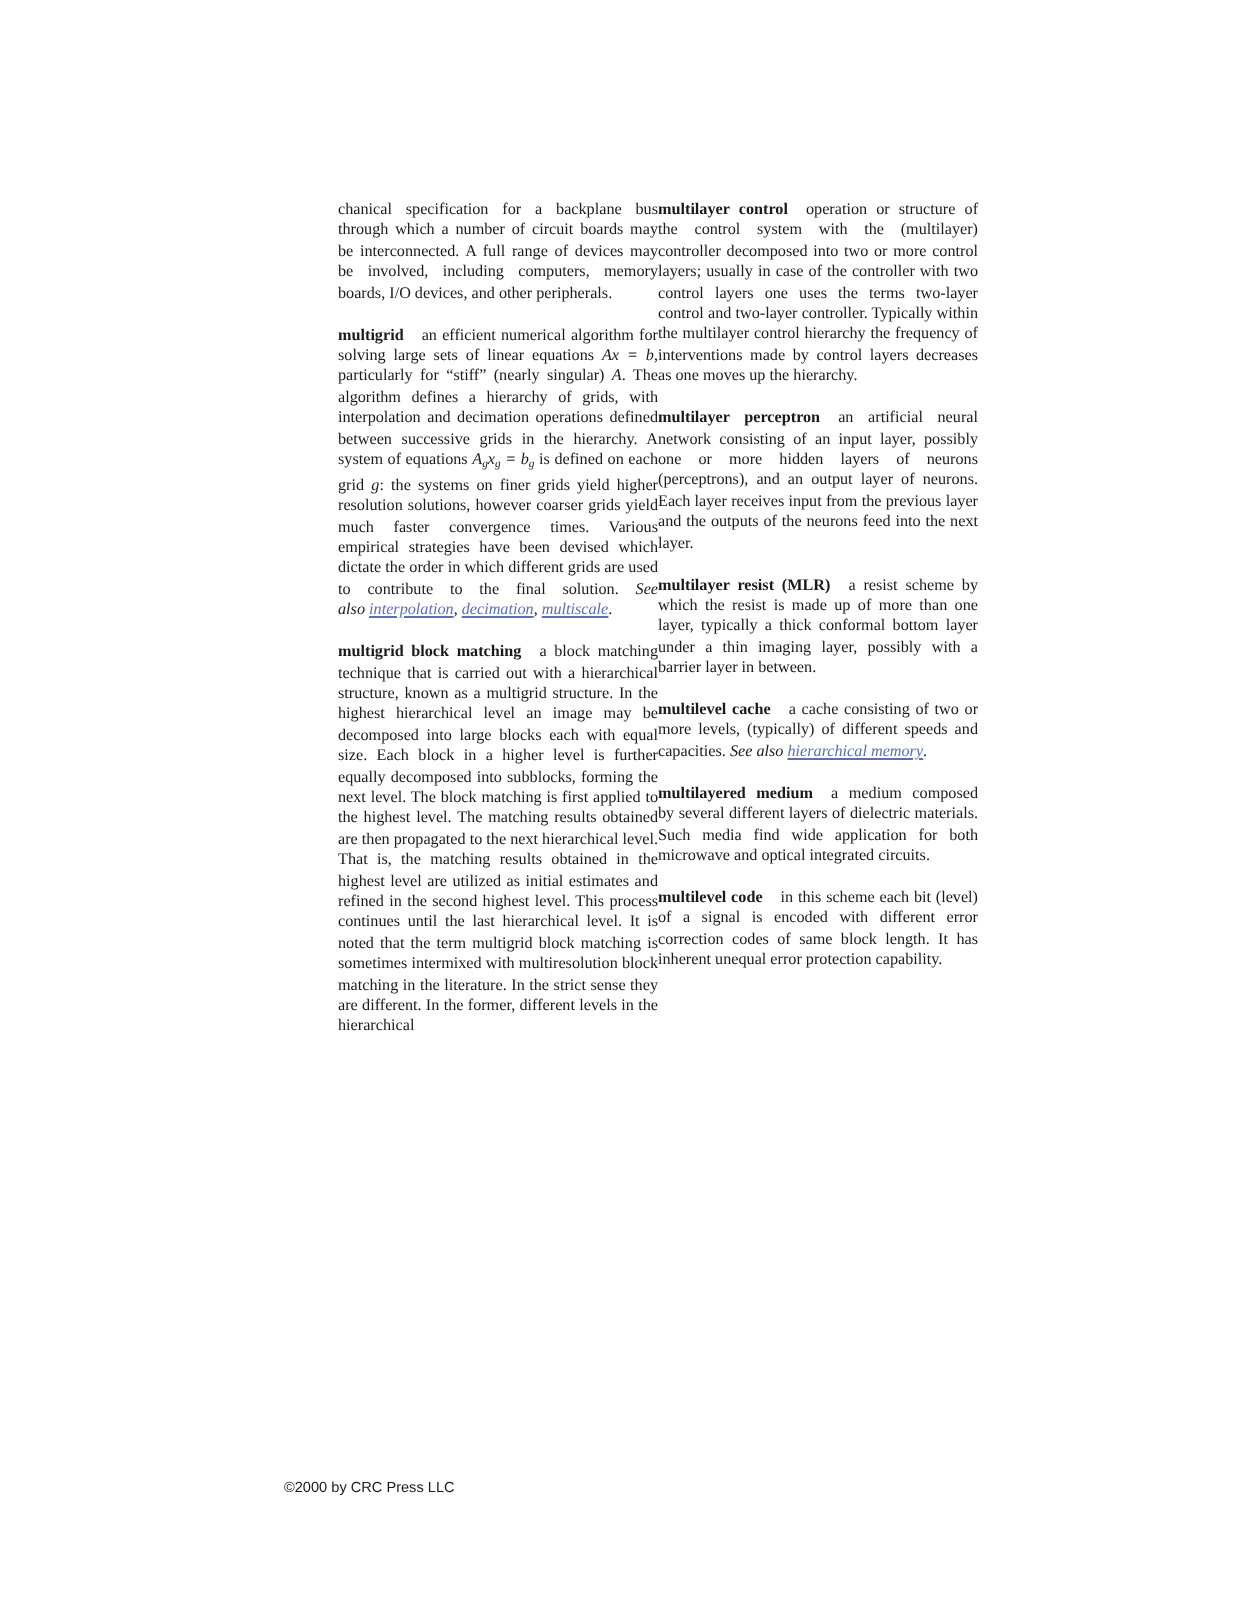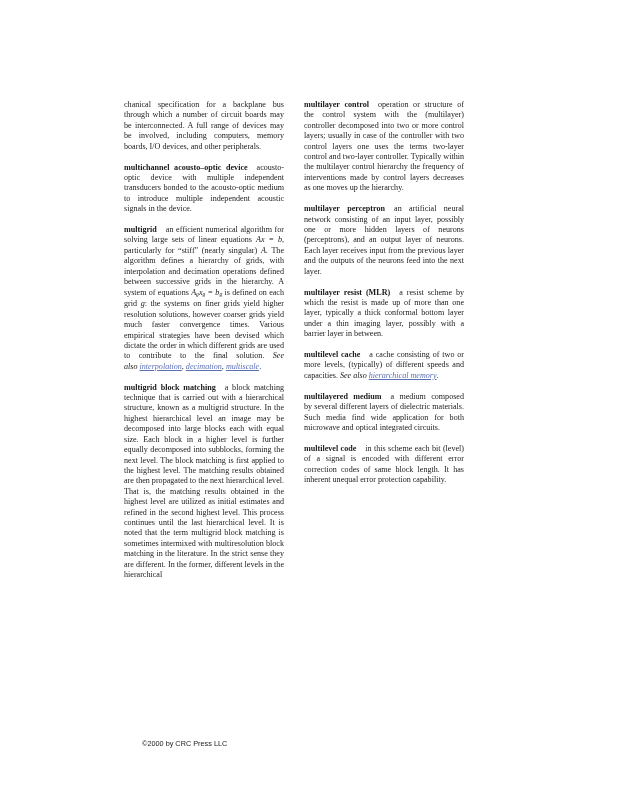--- a/index.html
+++ b/index.html
@@ -17,25 +17,24 @@
   }
   .page {
     position: absolute;
     left: 0; top: 0;
     width: 617px;
     height: 800px;
     background: #fff;
   }
   .columns {
     position: absolute;
-    left: 124px;
+    left: 149px;
     top: 100px;
     width: 340px;
     display: flex;
-    gap: 20px;
     align-items: flex-start;
     justify-content: flex-end;
   }
   .col {
     width: 160px;
   }
   .entry {
     margin: 0 0 10.5px 0;
     font-size: 8.1px;
     line-height: 10.4px;
@@ -80,23 +79,20 @@
 <div class="page">
 
   <div class="columns">
 
     <div class="col">
 
       <p class="entry">
         <span>chanical specification for a backplane bus through which a number of circuit boards may be interconnected. A full range of devices may be involved, including computers, memory boards, I/O devices, and other peripherals.</span>
       </p>
 
-      <p class="entry">
-        <span class="term">multichannel acousto–optic device</span><span class="gap"></span><span>acousto-optic device with multiple independent transducers bonded to the acousto-optic medium to introduce multiple independent acoustic signals in the device.</span>
-      </p>
 
       <p class="entry">
         <span class="term">multigrid</span><span class="gap"></span><span>an efficient numerical algorithm for solving large sets of linear equations </span><span class="mathvar">Ax = b</span><span>, particularly for “stiff” (nearly singular) </span><span class="mathvar">A</span><span>. The algorithm defines a hierarchy of grids, with interpolation and decimation operations defined between successive grids in the hierarchy. A system of equations </span><span class="mathvar">A</span><span class="sub">g</span><span class="mathvar">x</span><span class="sub">g</span><span class="mathvar"> = b</span><span class="sub">g</span><span> is defined on each grid </span><span class="mathvar">g</span><span>: the systems on finer grids yield higher resolution solutions, however coarser grids yield much faster convergence times. Various empirical strategies have been devised which dictate the order in which different grids are used to contribute to the final solution. </span><span class="seealso">See also</span><span>&nbsp;</span><a class="xref" href="#">interpolation</a><span>, </span><a class="xref" href="#">decimation</a><span>, </span><a class="xref" href="#">multiscale</a><span>.</span>
       </p>
 
       <p class="entry">
         <span class="term">multigrid block matching</span><span class="gap"></span><span>a block matching technique that is carried out with a hierarchical structure, known as a multigrid structure. In the highest hierarchical level an image may be decomposed into large blocks each with equal size. Each block in a higher level is further equally decomposed into subblocks, forming the next level. The block matching is first applied to the highest level. The matching results obtained are then propagated to the next hierarchical level. That is, the matching results obtained in the highest level are utilized as initial estimates and refined in the second highest level. This process continues until the last hierarchical level. It is noted that the term multigrid block matching is sometimes intermixed with multiresolution block matching in the literature. In the strict sense they are different. In the former, different levels in the hierarchical</span>
       </p>
 
     </div>

